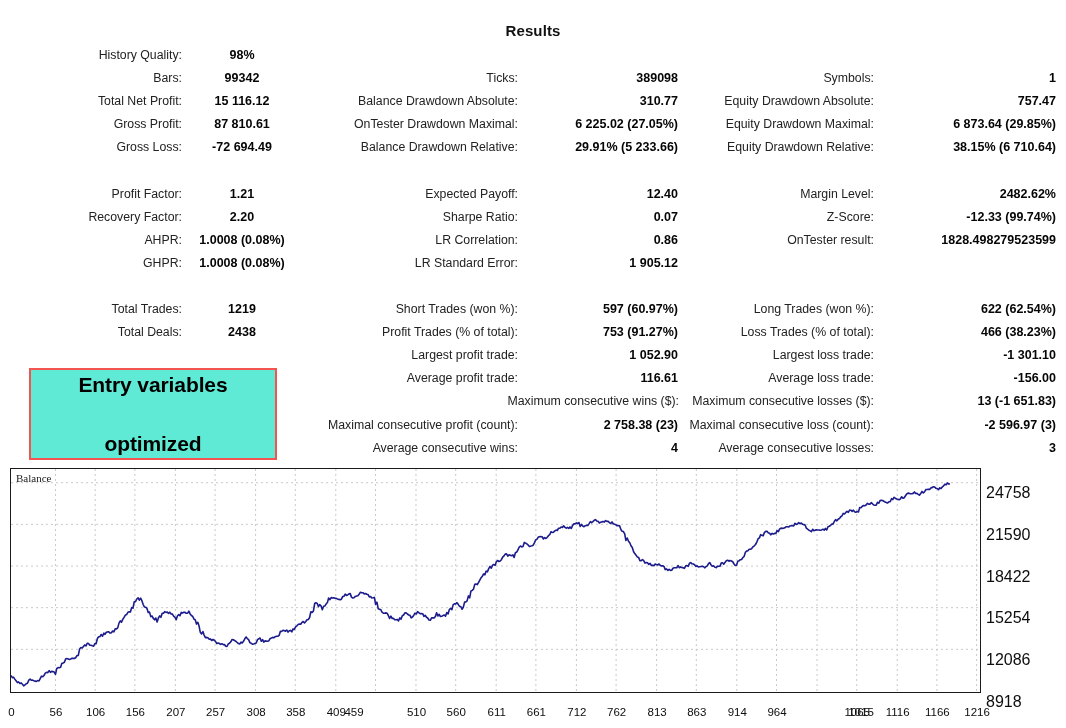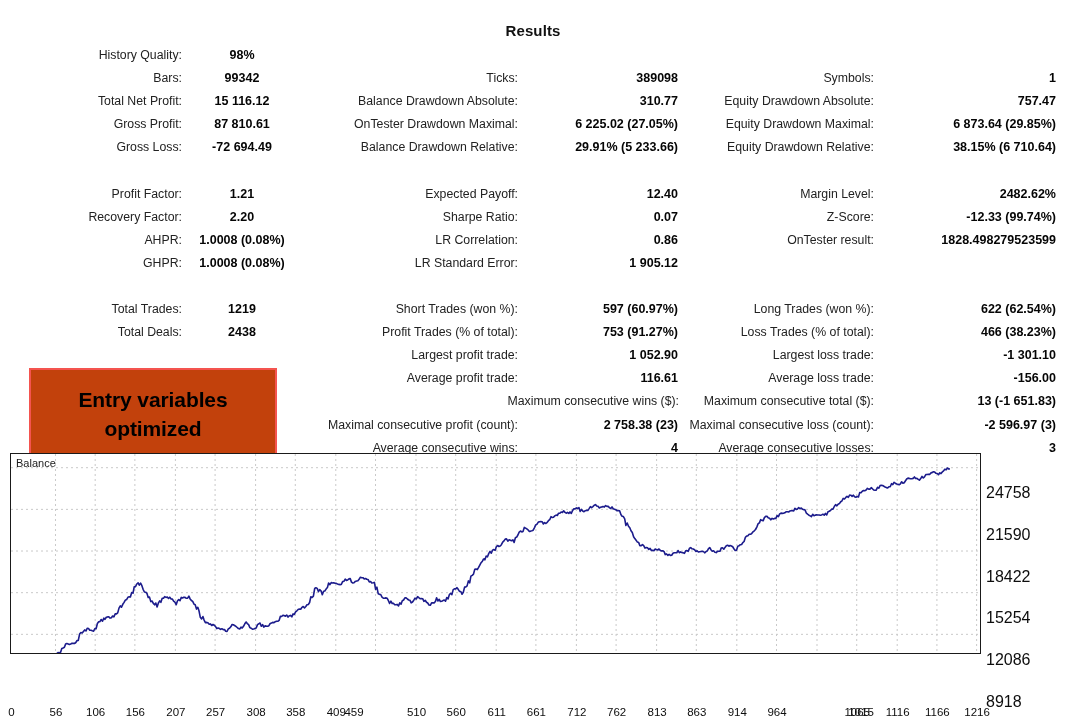--- a/index.html
+++ b/index.html
@@ -74,47 +74,48 @@
   #stat-col-3 .stat-value { width: 174px; padding-right: 10px; }
 
   
   #annotation-box {
     position: absolute;
     left: 29px;
     top: 368px;
     width: 248px;
     height: 92px;
     border: 2.5px solid #f4544f;
-    background: #c2410c;
+    background: #5eead4;
     box-sizing: border-box;
     display: flex;
     flex-direction: column;
     align-items: center;
-    justify-content: center;
+    justify-content: space-between;
   }
   #annotation-box .ann-line {
     font-size: 21px;
     font-weight: bold;
     color: #000000;
     line-height: 29px;
     text-align: center;
     letter-spacing: -0.1px;
   }
 
   
   #chart-panel {
     position: absolute;
     left: 10px;
-    top: 453px;
+    top: 468px;
     width: 971px;
-    height: 201px;
+    height: 225px;
     border: 1.5px solid #1a1a1a;
     box-sizing: border-box;
     background: #ffffff;
     overflow: hidden;
+    font-family: Liberation Serif, serif;
   }
   #chart-legend-label {
     position: absolute;
     left: 5px;
     top: 3px;
     font-size: 11px;
     color: #1a1a1a;
     z-index: 5;
     background: transparent;
   }
@@ -319,21 +320,21 @@
       </div>
       <div class="stat-row">
         <div class="stat-label">Largest loss trade:</div>
         <div class="stat-value">-1 301.10</div>
       </div>
       <div class="stat-row">
         <div class="stat-label">Average loss trade:</div>
         <div class="stat-value">-156.00</div>
       </div>
       <div class="stat-row">
-        <div class="stat-label">Maximum consecutive total ($):</div>
+        <div class="stat-label">Maximum consecutive losses ($):</div>
         <div class="stat-value">13 (-1 651.83)</div>
       </div>
       <div class="stat-row">
         <div class="stat-label">Maximal consecutive loss (count):</div>
         <div class="stat-value">-2 596.97 (3)</div>
       </div>
       <div class="stat-row">
         <div class="stat-label">Average consecutive losses:</div>
         <div class="stat-value">3</div>
       </div>

